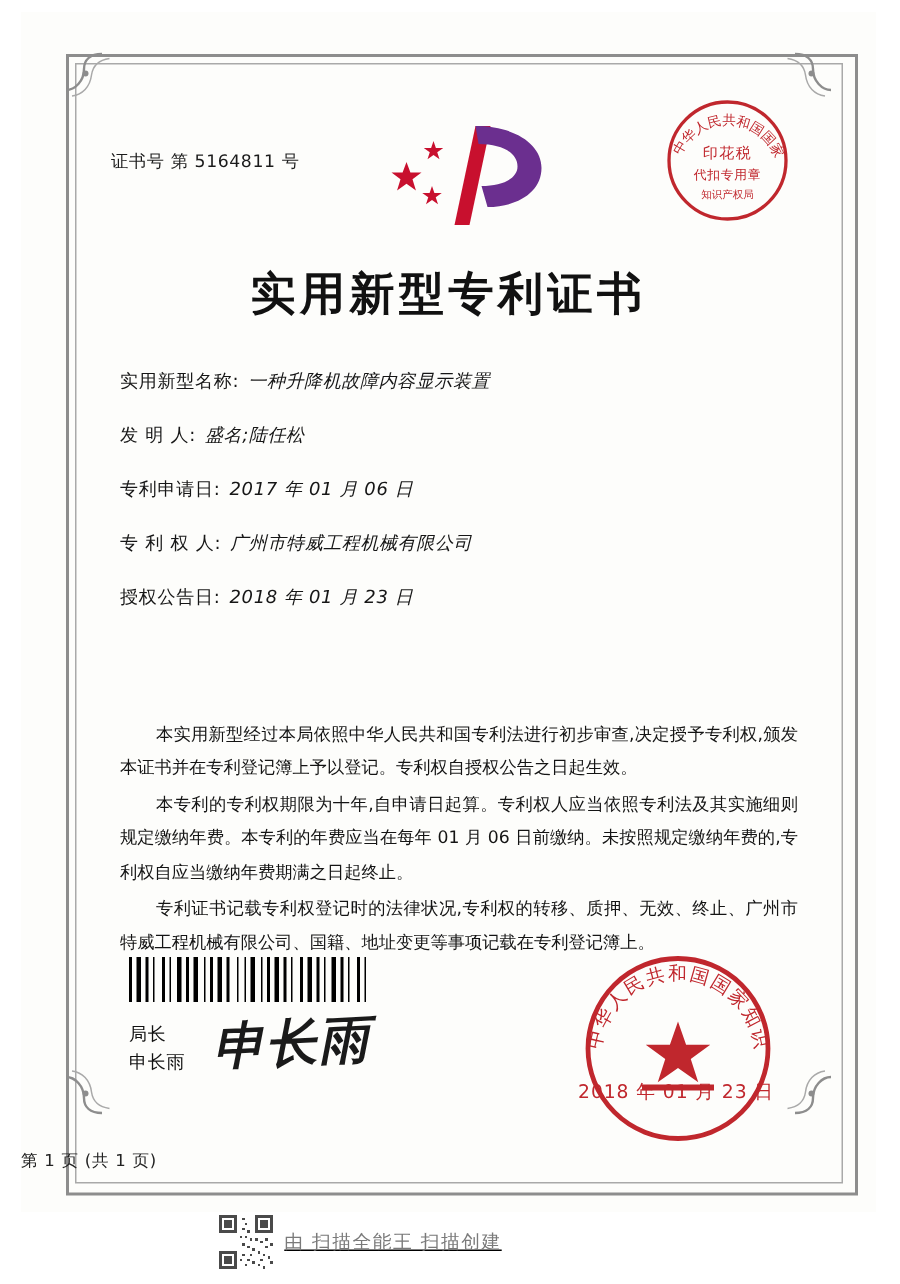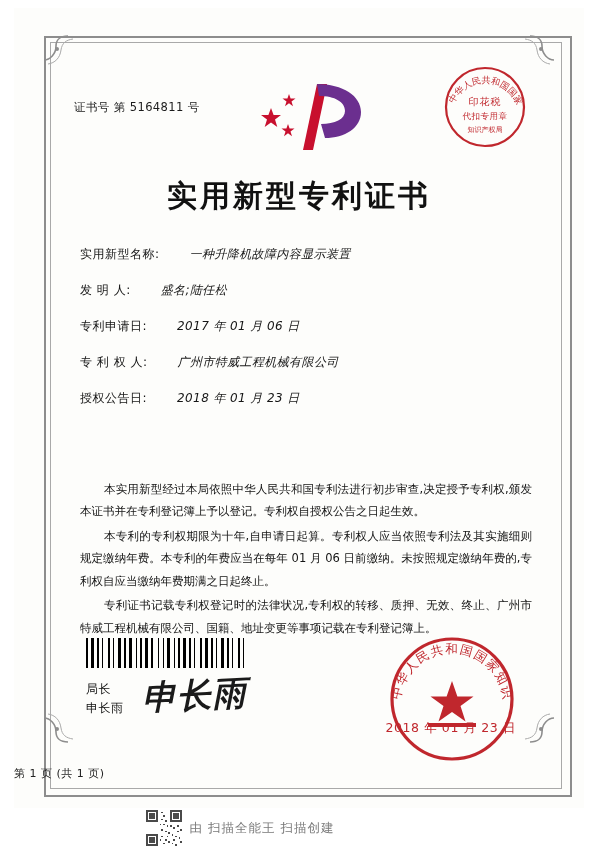--- a/index.html
+++ b/index.html
@@ -99,21 +99,20 @@
     left: 66px;
     top: 238px;
     width: 460px;
   }
   .field-row {
     display: flex;
     align-items: baseline;
     margin-bottom: 19px;
     font-size: 12px;
     color: #161616;
-    gap: 24px;
   }
   .field-label {
     white-space: nowrap;
     letter-spacing: 0.5px;
   }
   .field-value {
     margin-left: 6px;
     letter-spacing: 0.4px;
     font-style: italic;
   }
@@ -207,20 +206,21 @@
   .watermark {
     position: absolute;
     left: 0;
     bottom: 6px;
     width: 480px;
     height: 44px;
     display: flex;
     align-items: center;
     justify-content: center;
     gap: 8px;
+    text-decoration: underline;
   }
   .qr {
     width: 36px; height: 36px;
     display: block;
   }
   .wm-text {
     font-size: 12.5px;
     color: #7a7a7a;
     letter-spacing: 1px;
   }

